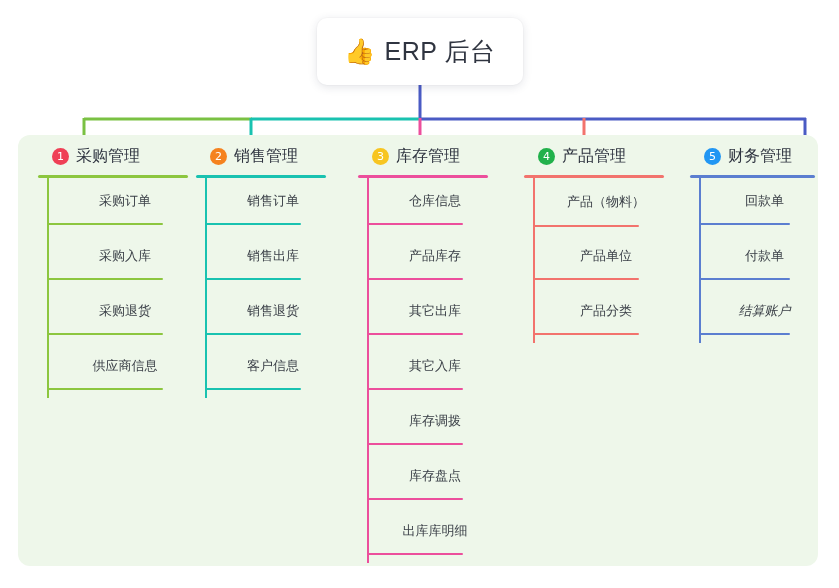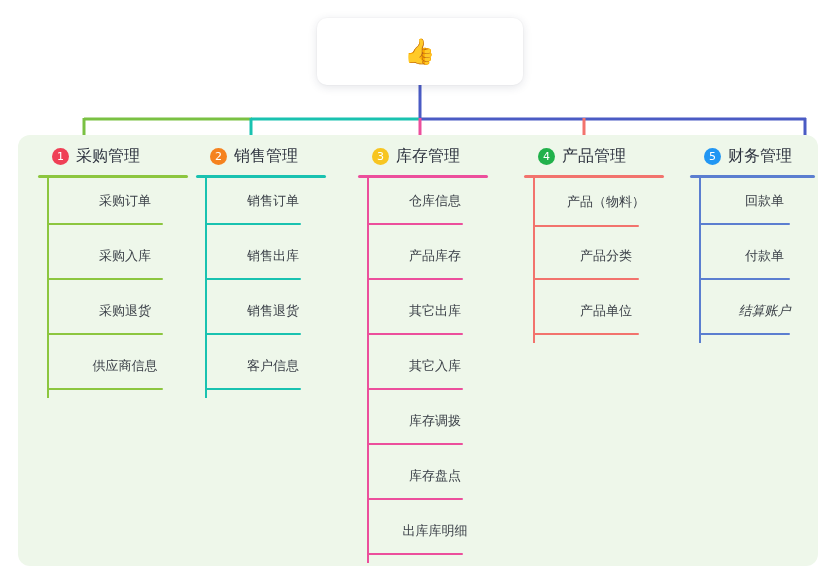--- a/index.html
+++ b/index.html
@@ -70,20 +70,21 @@
 
     <line x1="84" y1="118" x2="84" y2="146" stroke="#7ac143" stroke-width="3"></line>
     <line x1="251" y1="118" x2="251" y2="146" stroke="#19c2b0" stroke-width="3"></line>
     <line x1="420" y1="118" x2="420" y2="146" stroke="#ec4f9c" stroke-width="3"></line>
     <line x1="584" y1="118" x2="584" y2="146" stroke="#f2736d" stroke-width="3"></line>
     <line x1="805" y1="118" x2="805" y2="146" stroke="#4a5bc4" stroke-width="3"></line>
   </svg>
 
   <div class="root-card">
     <span class="root-emoji">👍</span>
+    <span class="root-title">ERP 后台</span>
   </div>
 
   <div class="panel"></div>
 
   <div id="cols">
       <div class="col" style="left: 38px; width: 150px;">
         <div class="col-head">
           <span class="badge" style="background: rgb(239, 64, 86);">1</span>
           <span class="col-title">采购管理</span>
         </div>
@@ -178,25 +179,25 @@
           <span class="col-title">产品管理</span>
         </div>
         <div class="head-rule" style="background: rgb(242, 115, 109); width: 140px;"></div>
         <div class="items" style="height: 165px;">
           <div class="spine" style="background: rgb(242, 115, 109);"></div>
           <div class="item" style="height: 55px;">
             <div class="item-label" style="height: 47px;">产品（物料）</div>
             <div class="item-rule" style="background: rgb(242, 115, 109); width: 106px;"></div>
           </div>
           <div class="item" style="height: 55px;">
+            <div class="item-label" style="height: 45px;">产品单位</div>
+            <div class="item-rule" style="background: rgb(242, 115, 109); width: 106px;"></div>
+          </div>
+          <div class="item" style="height: 55px;">
             <div class="item-label" style="height: 45px;">产品分类</div>
-            <div class="item-rule" style="background: rgb(242, 115, 109); width: 106px;"></div>
-          </div>
-          <div class="item" style="height: 55px;">
-            <div class="item-label" style="height: 45px;">产品单位</div>
             <div class="item-rule" style="background: rgb(242, 115, 109); width: 106px;"></div>
           </div>
         </div>
       </div>
       <div class="col" style="left: 690px; width: 125px;">
         <div class="col-head">
           <span class="badge" style="background: rgb(33, 150, 243);">5</span>
           <span class="col-title">财务管理</span>
         </div>
         <div class="head-rule" style="background: rgb(91, 126, 208); width: 125px;"></div>

